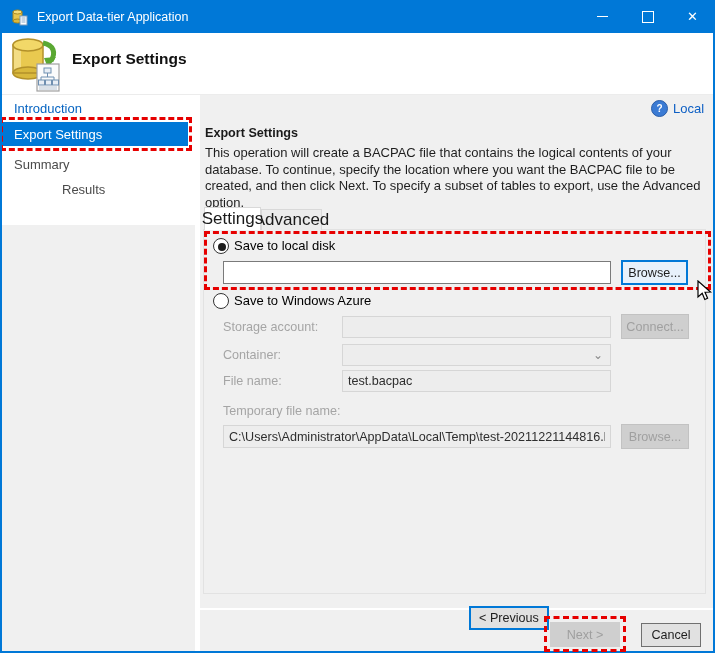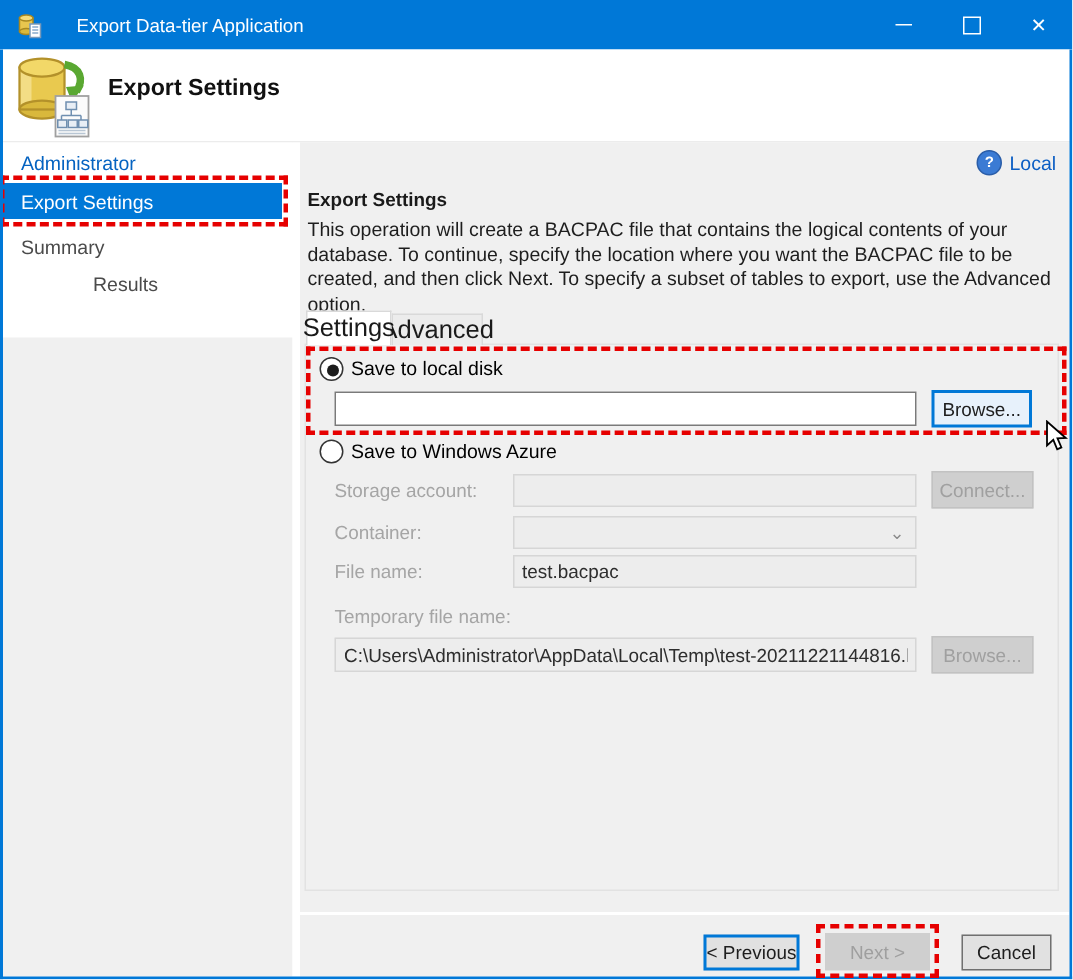--- a/index.html
+++ b/index.html
@@ -1,21 +1,21 @@
 <!DOCTYPE html>
 <html><head>
 <meta charset="utf-8">
 <style>
   html,body{margin:0;padding:0;background:#ffffff;}
   body{width:715px;height:653px;font-family:"Liberation Sans",sans-serif;-webkit-font-smoothing:antialiased;}
   .window{position:relative;width:715px;height:653px;background:#ffffff;overflow:hidden;}
   .abs{position:absolute;}
 
   
-  .titlebar{left:0;top:0;width:715px;height:33px;background:#0078d7;display:flex;align-items:center;gap:14px;}
+  .titlebar{left:0;top:0;width:715px;height:33px;background:#0078d7;display:flex;align-items:center;}
   .app-icon{margin-left:11px;width:18px;height:18px;flex:0 0 auto;}
   .win-title{margin-left:8px;color:#ffffff;font-size:12.5px;}
   .winbtns{position:absolute;right:0;top:0;height:33px;display:flex;}
   .winbtn{width:45px;height:33px;display:flex;align-items:center;justify-content:center;cursor:default;}
   .glyph-min{width:11px;height:1px;background:#ffffff;}
   .glyph-max{width:10px;height:10px;border:1px solid #ffffff;}
   .glyph-close{color:#ffffff;font-size:13px;line-height:13px;}
   .edge{background:#0078d7;}
 
   
@@ -83,21 +83,21 @@
   .btn-connect{left:621px;top:314px;width:68px;height:25px;}
   .btn-browse2{left:621px;top:424px;width:68px;height:25px;}
 
   .lbl-dis{font-size:12.6px;color:#a5a5a5;}
   .lbl-storage{left:223px;top:320px;}
   .lbl-container{left:223px;top:348px;}
   .lbl-filename{left:223px;top:374px;}
   .lbl-temp{left:223px;top:404px;}
 
   .footer-rule{left:200px;top:608px;width:513px;height:2px;background:#ffffff;}
-  .btn-prev{left:469px;top:623px;width:64px;height:24px;border:2px solid #0078d7;}
+  .btn-prev{left:469px;top:606px;width:80px;height:24px;border:2px solid #0078d7;}
   .btn-next{left:550px;top:622px;width:70px;height:25px;background:#cfcfcf;border:none;color:#9f9f9f;}
   .btn-cancel{left:641px;top:623px;width:60px;height:24px;border:1px solid #707070;}
 
   .cursor{left:694px;top:280px;width:20px;height:22px;z-index:9;}
 </style>
 </head>
 <body>
 
 <div class="window">
 
@@ -145,21 +145,21 @@
     </svg>
   </div>
   <div class="abs page-title">Export Settings</div>
   <div class="abs header-rule"></div>
 
   <div class="abs sidebar-white"></div>
   <div class="abs sidebar-gray"></div>
   <div class="abs sep-strip"></div>
   <div class="abs main-panel"></div>
 
-  <div class="abs nav-item nav-intro">Administrator</div>
+  <div class="abs nav-item nav-intro">Introduction</div>
   <div class="abs nav-selected">
     <span>Export Settings</span>
   </div>
   <div class="abs nav-item nav-plain nav-summary">Summary</div>
   <div class="abs nav-item nav-plain nav-results">Results</div>
   <div class="abs annot annot-nav"></div>
 
   <div class="abs help">
     <span class="help-icon">?</span>
     <span class="help-label">Local</span>

